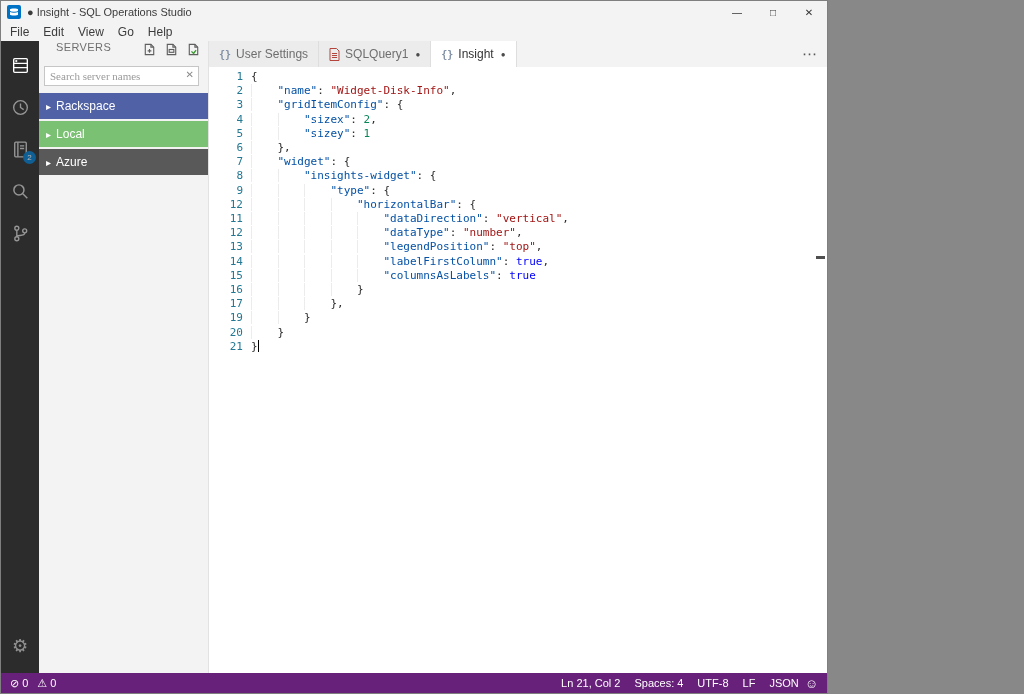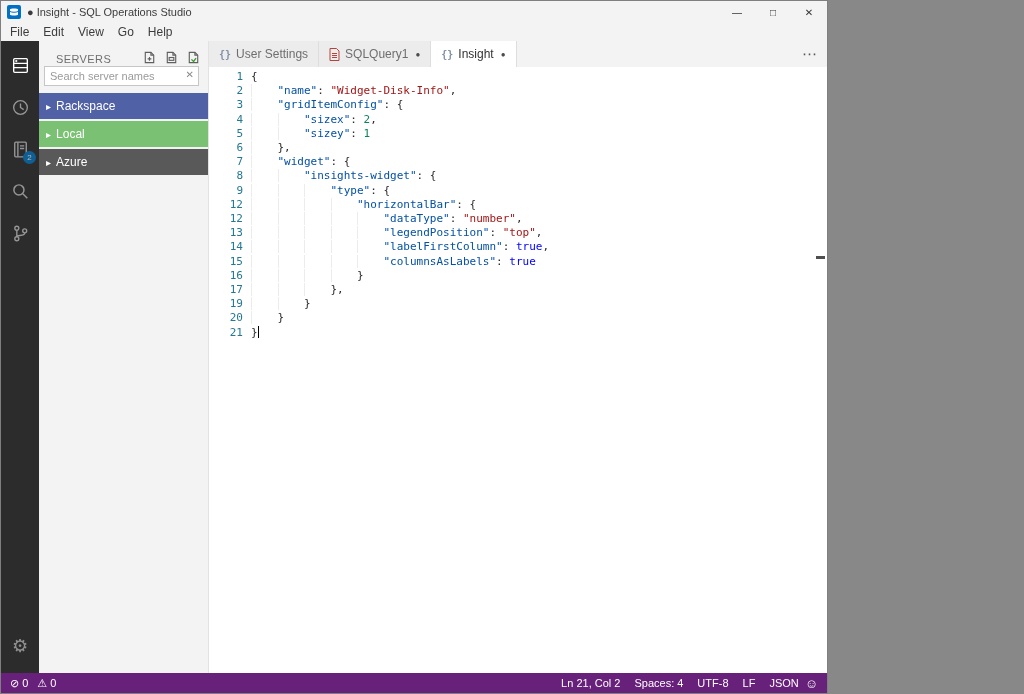--- a/index.html
+++ b/index.html
@@ -22,26 +22,26 @@
   
   .activitybar{width:38px;flex:0 0 auto;background:var(--activity-bar,#2c2c2c);display:flex;flex-direction:column;padding-top:3px}
   .ab-item{height:42px;display:flex;align-items:center;justify-content:center;position:relative;opacity:.65}
   .ab-item.active{opacity:1}
   .badge{position:absolute;right:3px;bottom:6px;background:var(--badge,#007acc);color:#fff;font-size:8px;width:13px;height:13px;border-radius:50%;display:flex;align-items:center;justify-content:center;opacity:1}
   .ab-bottom{margin-top:auto;padding-bottom:6px}
   .gear{font-size:18px;color:#c5c5c5;line-height:1}
 
   
   .sidebar{width:170px;flex:0 0 auto;background:#f3f3f3;display:flex;flex-direction:column;border-right:1px solid #e2e2e2}
-  .sidebar-header{height:24px;display:flex;align-items:flex-end;padding:0 7px 0 17px}
+  .sidebar-header{height:24px;display:flex;align-items:flex-start;padding:0 7px 0 17px}
   .sidebar-title{font-size:11px;color:#6f6f6f;letter-spacing:.4px}
   .sb-icons{margin-left:auto;display:flex;gap:6px;align-items:center}
   .sb-icon{width:16px;height:16px;display:flex;align-items:center;justify-content:center}
   .searchbox{position:relative;margin:1px 9px 7px 5px}
-  .searchbox input{width:100%;height:20px;border:1px solid #c6c6c6;background:#fff;font-size:11px;padding:0 16px 0 5px;outline:none;color:#333;font-family:Liberation Sans, sans-serif}
+  .searchbox input{width:100%;height:20px;border:1px solid #c6c6c6;background:#fff;font-size:11px;padding:0 16px 0 5px;outline:none;color:#333;font-family:Liberation Serif, serif}
   .searchbox input::placeholder{color:#9a9a9a}
   .searchbox .clear{position:absolute;right:5px;top:4px;font-size:10px;color:#8a8a8a;line-height:1}
   .server-group{height:26px;margin-bottom:2px;display:flex;align-items:center;color:#fff;font-size:12px}
   .arrow{margin:0 5px 0 7px;font-size:10px}
 
   
   .editor-area{flex:1;display:flex;flex-direction:column;min-width:0;background:#fff}
   .tabbar{height:26px;flex:0 0 auto;background:#f3f3f3;display:flex}
   #tabs{display:flex}
   .tab{display:flex;align-items:center;gap:5px;padding:0 10px;background:#ececec;border-right:1px solid #dedede;font-size:12px;color:#6e6e6e;white-space:nowrap}
@@ -224,20 +224,21 @@
             <div class="code-line"><span class="ln">1</span><span class="lc"><span class="pun">{</span></span></div>
             <div class="code-line"><span class="ln">2</span><span class="lc"><span class="indent">    </span><span class="key">"name"</span><span class="pun">: </span><span class="str">"Widget-Disk-Info"</span><span class="pun">,</span></span></div>
             <div class="code-line"><span class="ln">3</span><span class="lc"><span class="indent">    </span><span class="key">"gridItemConfig"</span><span class="pun">: {</span></span></div>
             <div class="code-line"><span class="ln">4</span><span class="lc"><span class="indent">    </span><span class="indent">    </span><span class="key">"sizex"</span><span class="pun">: </span><span class="num">2</span><span class="pun">,</span></span></div>
             <div class="code-line"><span class="ln">5</span><span class="lc"><span class="indent">    </span><span class="indent">    </span><span class="key">"sizey"</span><span class="pun">: </span><span class="num">1</span></span></div>
             <div class="code-line"><span class="ln">6</span><span class="lc"><span class="indent">    </span><span class="pun">},</span></span></div>
             <div class="code-line"><span class="ln">7</span><span class="lc"><span class="indent">    </span><span class="key">"widget"</span><span class="pun">: {</span></span></div>
             <div class="code-line"><span class="ln">8</span><span class="lc"><span class="indent">    </span><span class="indent">    </span><span class="key">"insights-widget"</span><span class="pun">: {</span></span></div>
             <div class="code-line"><span class="ln">9</span><span class="lc"><span class="indent">    </span><span class="indent">    </span><span class="indent">    </span><span class="key">"type"</span><span class="pun">: {</span></span></div>
             <div class="code-line"><span class="ln">12</span><span class="lc"><span class="indent">    </span><span class="indent">    </span><span class="indent">    </span><span class="indent">    </span><span class="key">"horizontalBar"</span><span class="pun">: {</span></span></div>
+            <div class="code-line"><span class="ln">11</span><span class="lc"><span class="indent">    </span><span class="indent">    </span><span class="indent">    </span><span class="indent">    </span><span class="indent">    </span><span class="key">"dataDirection"</span><span class="pun">: </span><span class="str">"vertical"</span><span class="pun">,</span></span></div>
             <div class="code-line"><span class="ln">12</span><span class="lc"><span class="indent">    </span><span class="indent">    </span><span class="indent">    </span><span class="indent">    </span><span class="indent">    </span><span class="key">"dataType"</span><span class="pun">: </span><span class="str">"number"</span><span class="pun">,</span></span></div>
             <div class="code-line"><span class="ln">13</span><span class="lc"><span class="indent">    </span><span class="indent">    </span><span class="indent">    </span><span class="indent">    </span><span class="indent">    </span><span class="key">"legendPosition"</span><span class="pun">: </span><span class="str">"top"</span><span class="pun">,</span></span></div>
             <div class="code-line"><span class="ln">14</span><span class="lc"><span class="indent">    </span><span class="indent">    </span><span class="indent">    </span><span class="indent">    </span><span class="indent">    </span><span class="key">"labelFirstColumn"</span><span class="pun">: </span><span class="bool">true</span><span class="pun">,</span></span></div>
             <div class="code-line"><span class="ln">15</span><span class="lc"><span class="indent">    </span><span class="indent">    </span><span class="indent">    </span><span class="indent">    </span><span class="indent">    </span><span class="key">"columnsAsLabels"</span><span class="pun">: </span><span class="bool">true</span></span></div>
             <div class="code-line"><span class="ln">16</span><span class="lc"><span class="indent">    </span><span class="indent">    </span><span class="indent">    </span><span class="indent">    </span><span class="pun">}</span></span></div>
             <div class="code-line"><span class="ln">17</span><span class="lc"><span class="indent">    </span><span class="indent">    </span><span class="indent">    </span><span class="pun">},</span></span></div>
             <div class="code-line"><span class="ln">19</span><span class="lc"><span class="indent">    </span><span class="indent">    </span><span class="pun">}</span></span></div>
             <div class="code-line"><span class="ln">20</span><span class="lc"><span class="indent">    </span><span class="pun">}</span></span></div>
             <div class="code-line"><span class="ln">21</span><span class="lc"><span class="pun">}</span><span class="cursor"></span></span></div>
           </div>

